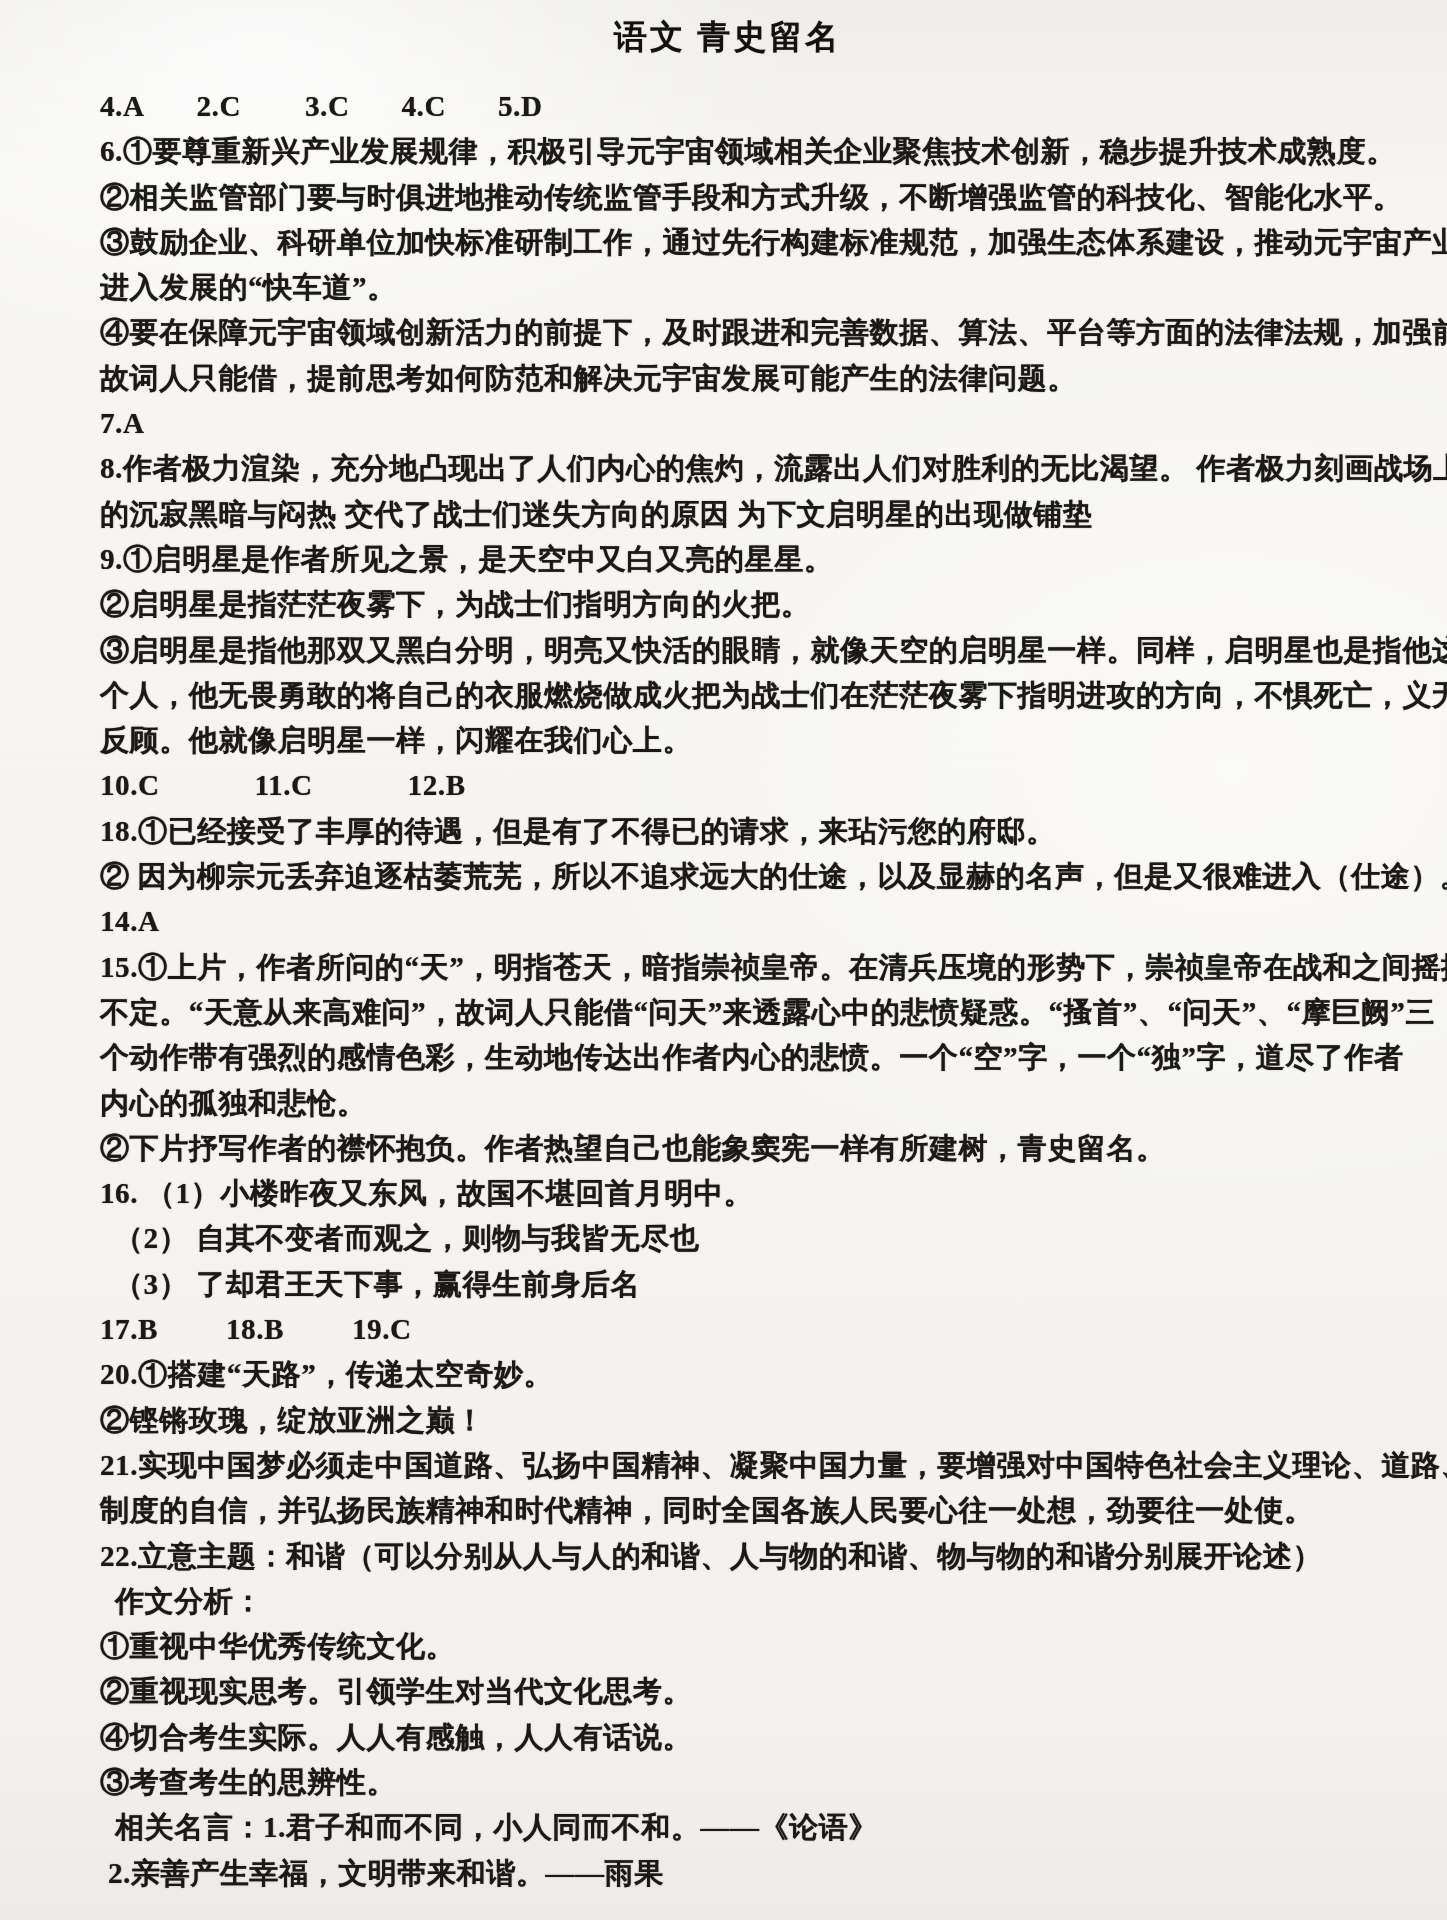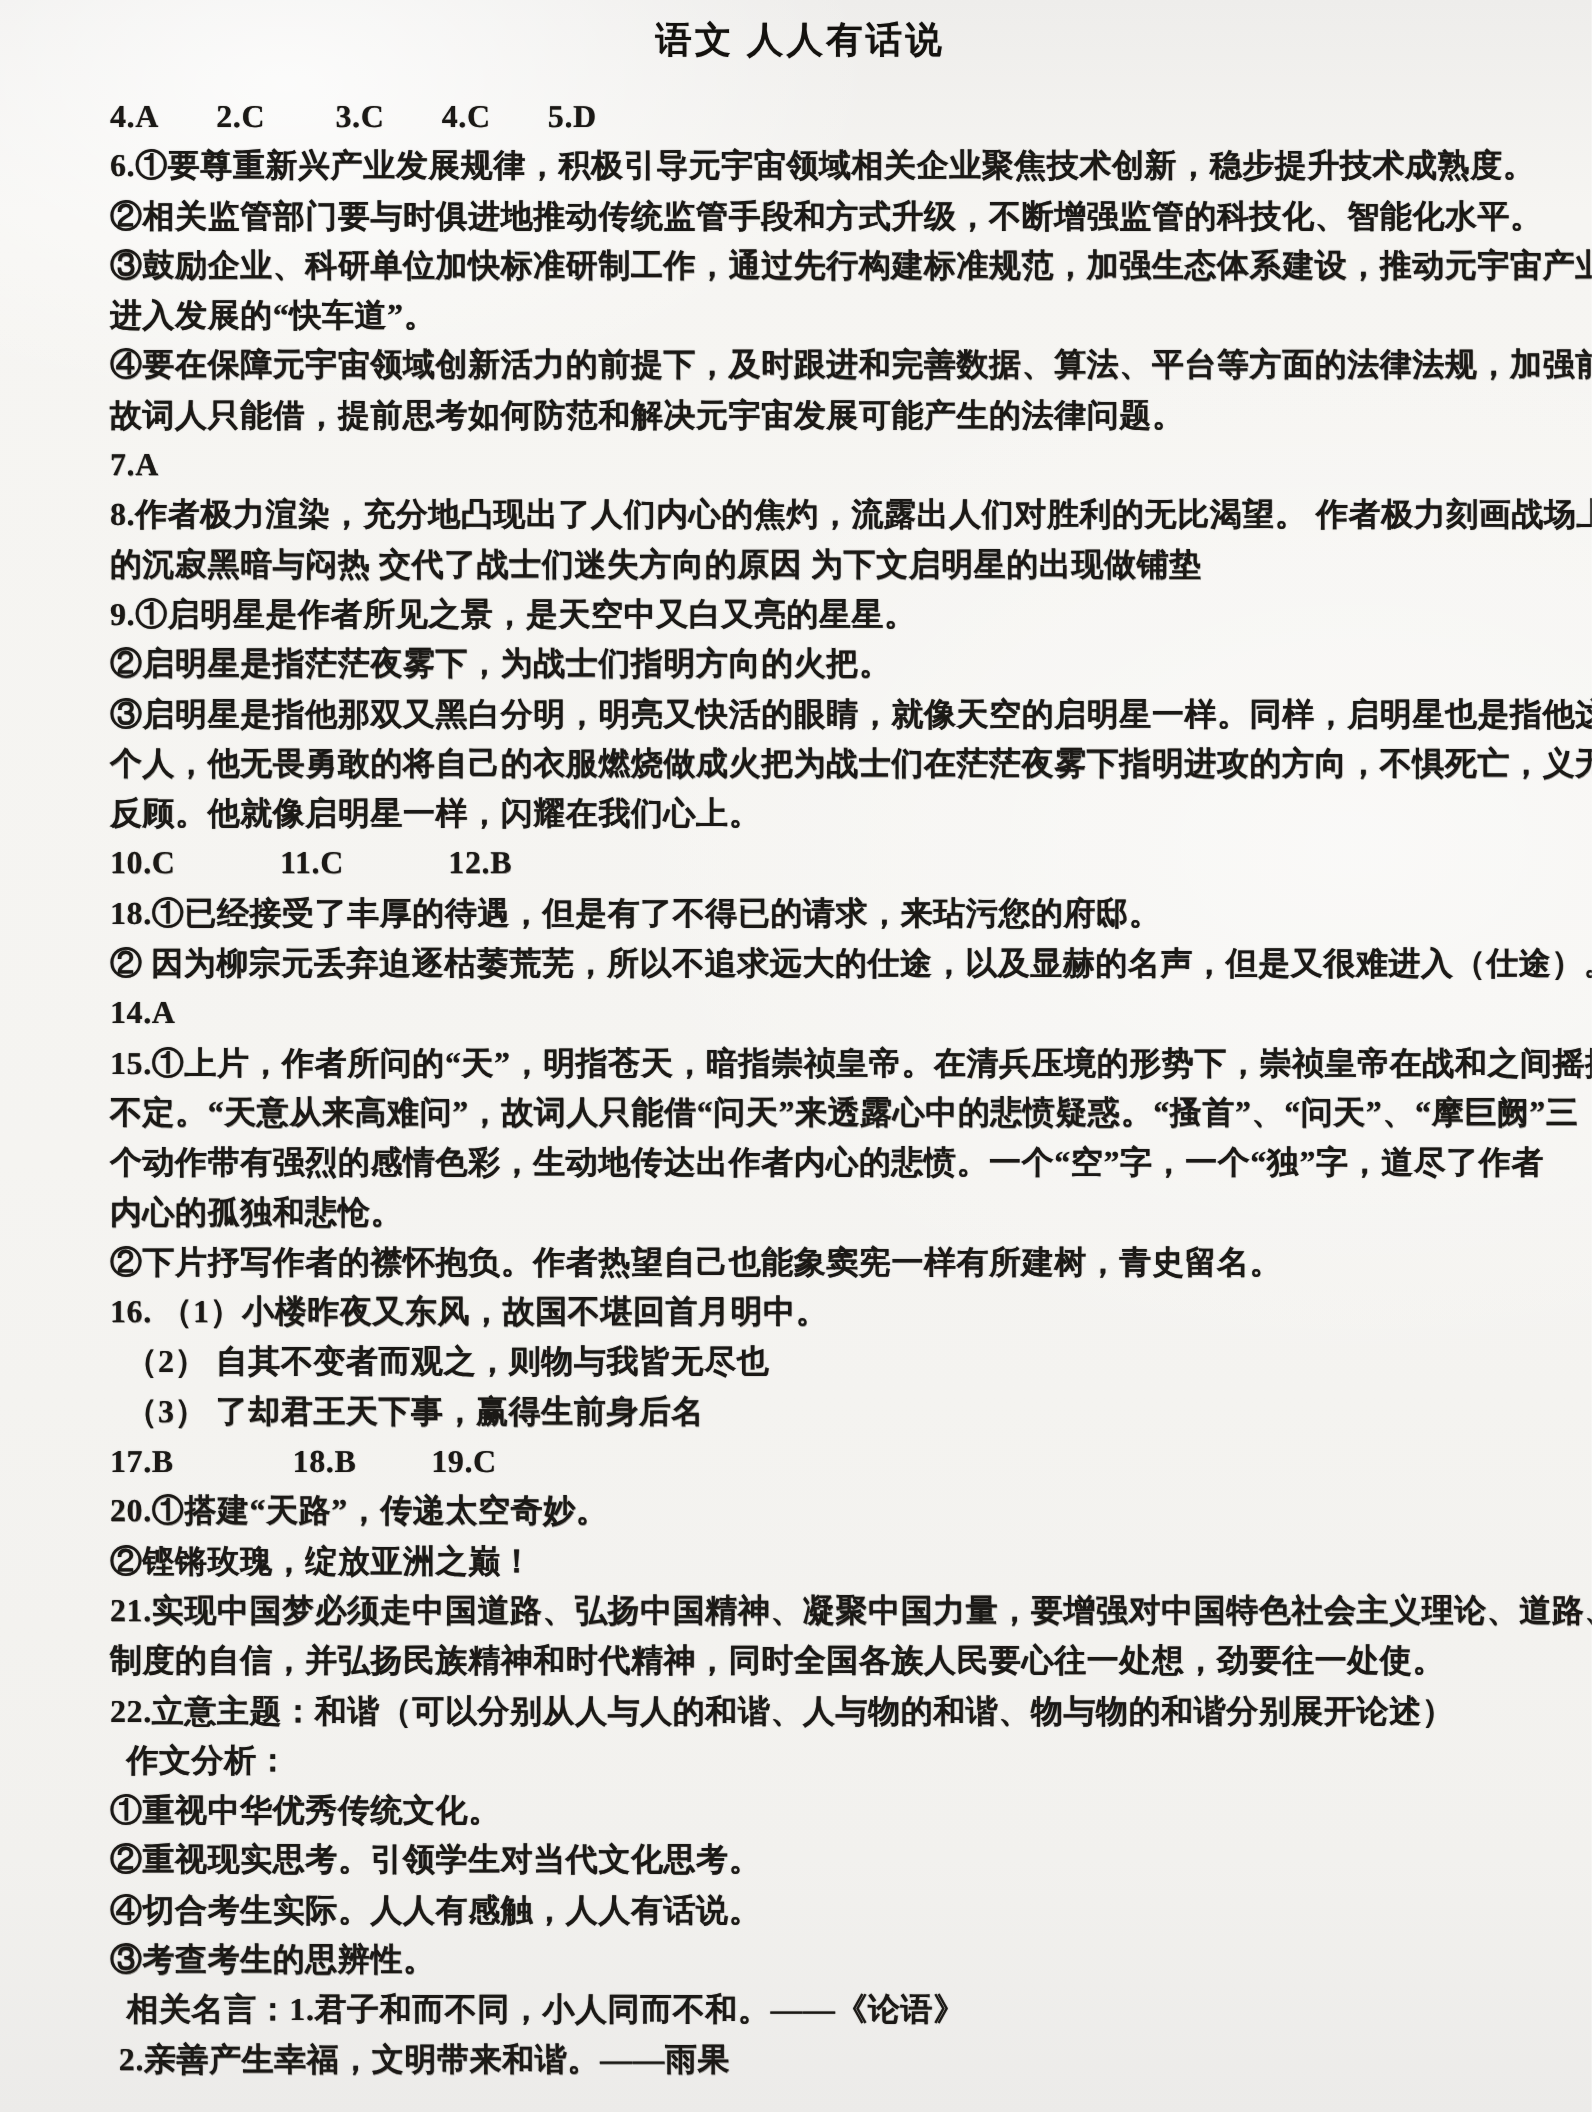--- a/index.html
+++ b/index.html
@@ -49,21 +49,21 @@
     text-shadow: 0 0 1.2px rgba(25,22,18,.5), 0.4px 0.4px 0.6px rgba(25,22,18,.35);
   }
   .line span {
     display: inline-block;
   }
 </style>
 </head>
 <body>
 
 <div class="page">
-  <div class="title">语文 人人有话说</div>
+  <div class="title">语文 青史留名</div>
   <div class="lines">
       <div class="line"><span style="margin-right: 52px;">4.A</span><span style="margin-right: 64px;">2.C</span><span style="margin-right: 52px;">3.C</span><span style="margin-right: 52px;">4.C</span><span style="margin-right: 52px;">5.D</span></div>
       <div class="line">6.①要尊重新兴产业发展规律，积极引导元宇宙领域相关企业聚焦技术创新，稳步提升技术成熟度。</div>
       <div class="line">②相关监管部门要与时俱进地推动传统监管手段和方式升级，不断增强监管的科技化、智能化水平。</div>
       <div class="line">③鼓励企业、科研单位加快标准研制工作，通过先行构建标准规范，加强生态体系建设，推动元宇宙产业</div>
       <div class="line">进入发展的“快车道”。</div>
       <div class="line">④要在保障元宇宙领域创新活力的前提下，及时跟进和完善数据、算法、平台等方面的法律法规，加强前</div>
       <div class="line">故词人只能借，提前思考如何防范和解决元宇宙发展可能产生的法律问题。</div>
       <div class="line">7.A</div>
       <div class="line">8.作者极力渲染，充分地凸现出了人们内心的焦灼，流露出人们对胜利的无比渴望。 作者极力刻画战场上</div>
@@ -78,21 +78,21 @@
       <div class="line">② 因为柳宗元丢弃迫逐枯萎荒芜，所以不追求远大的仕途，以及显赫的名声，但是又很难进入（仕途）。</div>
       <div class="line">14.A</div>
       <div class="line">15.①上片，作者所问的“天”，明指苍天，暗指崇祯皇帝。在清兵压境的形势下，崇祯皇帝在战和之间摇摆</div>
       <div class="line">不定。“天意从来高难问”，故词人只能借“问天”来透露心中的悲愤疑惑。“搔首”、“问天”、“摩巨阙”三</div>
       <div class="line">个动作带有强烈的感情色彩，生动地传达出作者内心的悲愤。一个“空”字，一个“独”字，道尽了作者</div>
       <div class="line">内心的孤独和悲怆。</div>
       <div class="line">②下片抒写作者的襟怀抱负。作者热望自己也能象窦宪一样有所建树，青史留名。</div>
       <div class="line">16. （1）小楼昨夜又东风，故国不堪回首月明中。</div>
       <div class="line" style="padding-left: 14px;">（2） 自其不变者而观之，则物与我皆无尽也</div>
       <div class="line" style="padding-left: 14px;">（3） 了却君王天下事，赢得生前身后名</div>
-      <div class="line"><span style="margin-right: 108px;">17.B</span><span style="margin-right: 68px;">18.B</span><span style="margin-right: 68px;">19.C</span></div>
+      <div class="line"><span style="margin-right: 68px;">17.B</span><span style="margin-right: 68px;">18.B</span><span style="margin-right: 68px;">19.C</span></div>
       <div class="line">20.①搭建“天路”，传递太空奇妙。</div>
       <div class="line">②铿锵玫瑰，绽放亚洲之巅！</div>
       <div class="line">21.实现中国梦必须走中国道路、弘扬中国精神、凝聚中国力量，要增强对中国特色社会主义理论、道路、</div>
       <div class="line">制度的自信，并弘扬民族精神和时代精神，同时全国各族人民要心往一处想，劲要往一处使。</div>
       <div class="line">22.立意主题：和谐（可以分别从人与人的和谐、人与物的和谐、物与物的和谐分别展开论述）</div>
       <div class="line" style="padding-left: 15px;">作文分析：</div>
       <div class="line">①重视中华优秀传统文化。</div>
       <div class="line">②重视现实思考。引领学生对当代文化思考。</div>
       <div class="line">④切合考生实际。人人有感触，人人有话说。</div>
       <div class="line">③考查考生的思辨性。</div>

